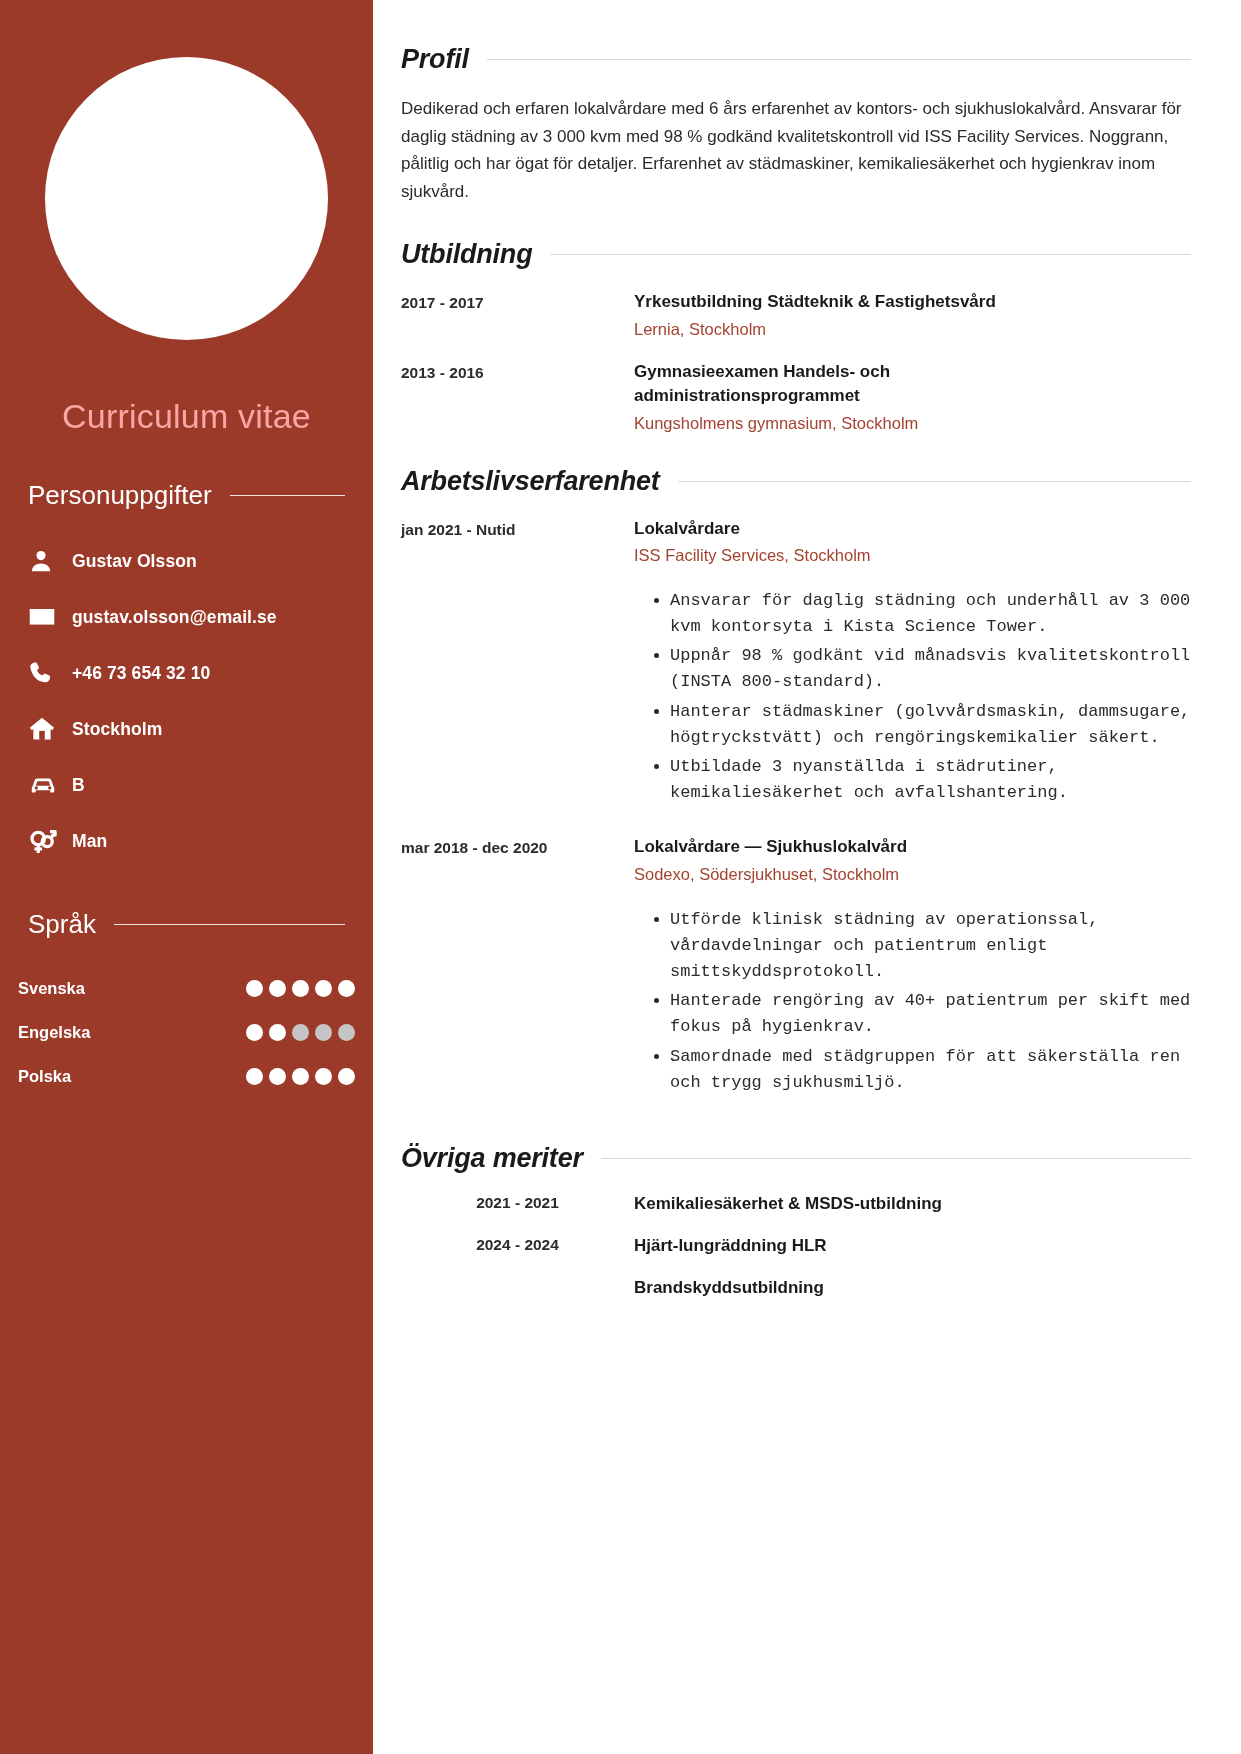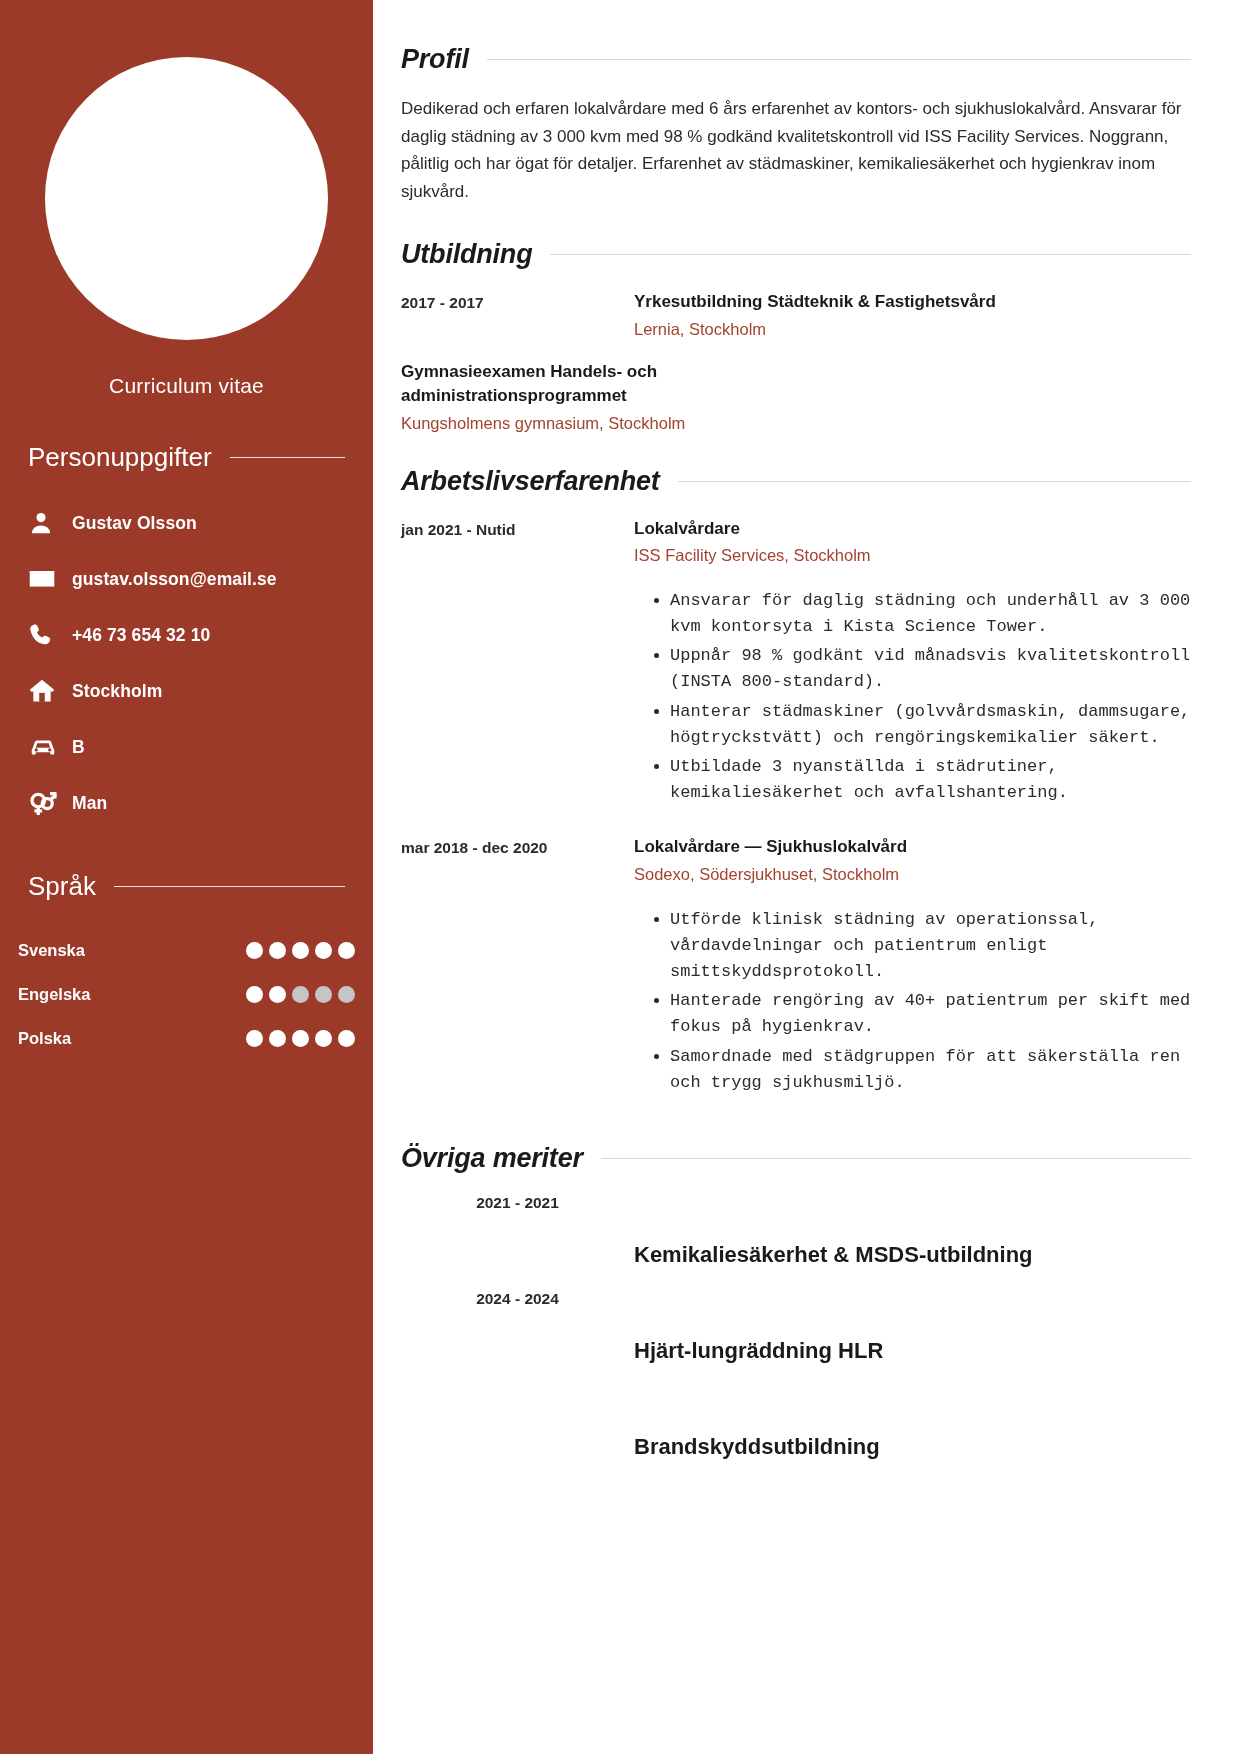--- a/index.html
+++ b/index.html
@@ -37,25 +37,25 @@
   }
   .photo {
     width: 283px;
     height: 283px;
     border-radius: 50%;
     background: #ffffff;
   }
 
   .cv-title {
     text-align: center;
-    font-size: 21px;
+    font-size: 34px;
     font-weight: 400;
     letter-spacing: 0.2px;
-    margin-top: 34px;
-    color: #ffffff;
+    margin-top: 57px;
+    color: #fca5a5;
   }
 
   .side-section-head {
     display: flex;
     align-items: center;
     margin: 44px 28px 0 28px;
   }
   .side-section-head .txt {
     font-size: 26px;
     font-weight: 400;
@@ -196,24 +196,23 @@
   .merit-row .col-date {
     width: 233px;
     flex: 0 0 233px;
     font-size: 15.5px;
     font-weight: 700;
     color: #2b2b2b;
     text-align: center;
   }
   .merit-row .col-name {
     flex: 1;
-    font-size: 22px;
+    font-size: 17px;
     font-weight: 700;
     color: #1a1a1a;
-    margin-top: 48px;
   }
 
   .skill-row { display: flex; }
   .skill-row .col-name {
     width: 233px;
     flex: 0 0 233px;
     font-size: 16.5px;
     font-weight: 700;
     color: #1a1a1a;
     line-height: 1.5;
@@ -371,20 +370,21 @@
 
       <div class="entry">
         <div class="col-date">2017 - 2017</div>
         <div class="col-body">
           <div class="entry-title">Yrkesutbildning Städteknik &amp; Fastighetsvård</div>
           <div class="entry-org">Lernia, Stockholm</div>
         </div>
       </div>
 
       <div class="entry">
+        <div class="col-date">2013 - 2016</div>
         <div class="col-body">
           <div class="entry-title" style="max-width:330px">Gymnasieexamen Handels- och administrationsprogrammet</div>
           <div class="entry-org">Kungsholmens gymnasium, Stockholm</div>
         </div>
       </div>
     </section>
 
     <section class="sec-block">
       <div class="sec-head">
         <span class="txt">Arbetslivserfarenhet</span>

